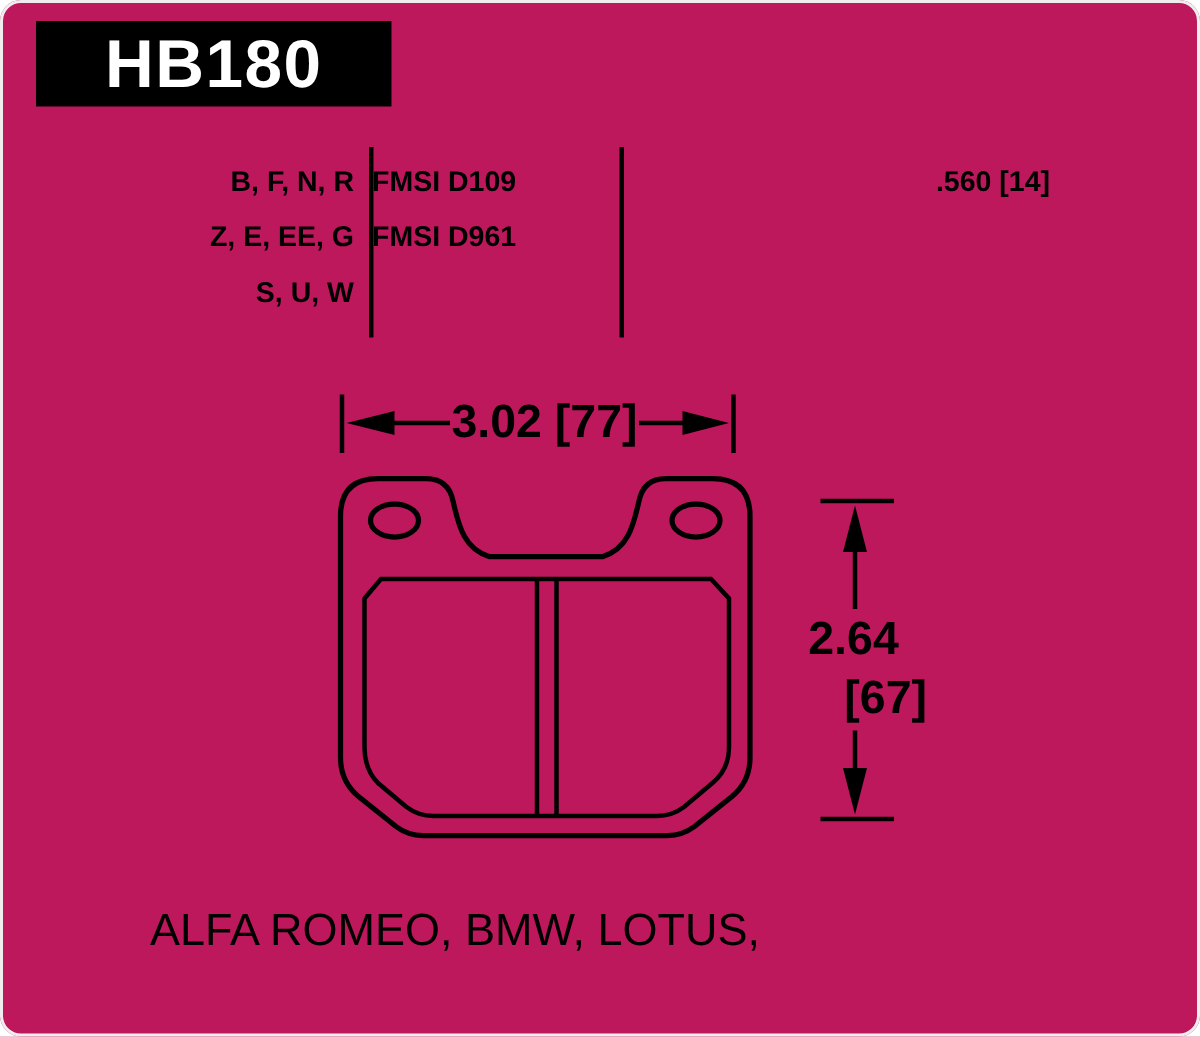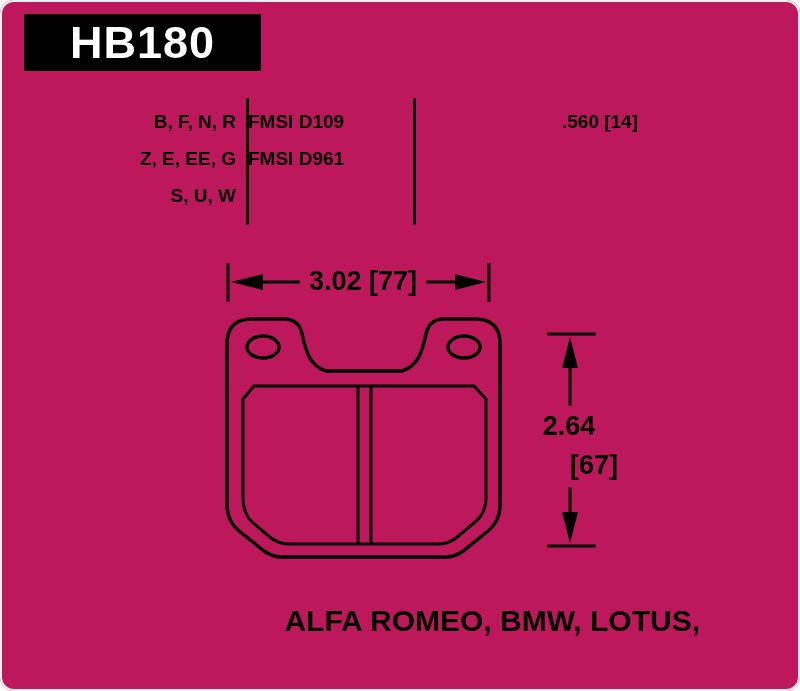--- a/index.html
+++ b/index.html
@@ -39,54 +39,54 @@
   .tbl-col {
     position: absolute;
     top: 103px;
     font-size: 19px;
     font-weight: 700;
     line-height: 37px;
     white-space: nowrap;
   }
   .col-codes   { left: 36px;  width: 200px; text-align: right; }
   .col-fmsi    { left: 248px; width: 220px; text-align: left;  }
-  .col-thick   { left: 500px; width: 200px; text-align: center; }
+  .col-thick   { left: 500px; width: 200px; text-align: right; }
   .tbl-divider {
     position: absolute;
     top: 98px;
     width: 3px;
     height: 127px;
     background: #000000;
   }
   .divider-1 { left: 246px; }
   .divider-2 { left: 413px; }
   .drawing-svg {
     position: absolute;
     left: 0;
     top: 0;
   }
   .dim-label {
     position: absolute;
-    font-size: 27px;
+    font-size: 31px;
     font-weight: 700;
     text-align: center;
     line-height: 30px;
     white-space: nowrap;
   }
   .dim-width   { left: 300px; top: 266px; width: 126px; }
   .dim-h-in    { left: 520px; top: 411px; width: 98px; }
   .dim-h-mm    { left: 520px; top: 450px; width: 98px; text-align: right; }
   .applications {
     position: absolute;
     left: 100px;
     top: 602px;
     width: 600px;
-    text-align: right;
+    text-align: left;
     font-size: 30px;
-    font-weight: 700;
+    font-weight: 400;
     line-height: 37px;
   }
 </style>
 </head>
 <body>
 
 <div class="page">
 
   <div class="part-box">
     <span>HB180</span>

